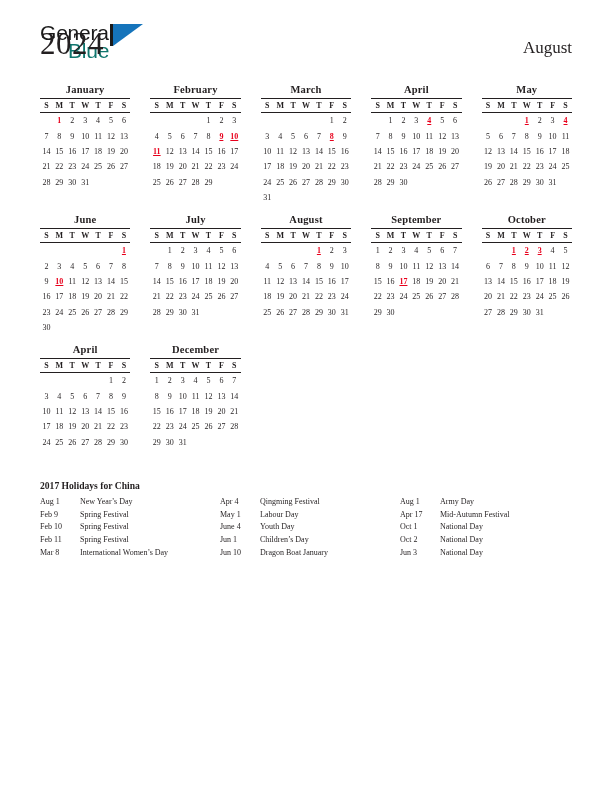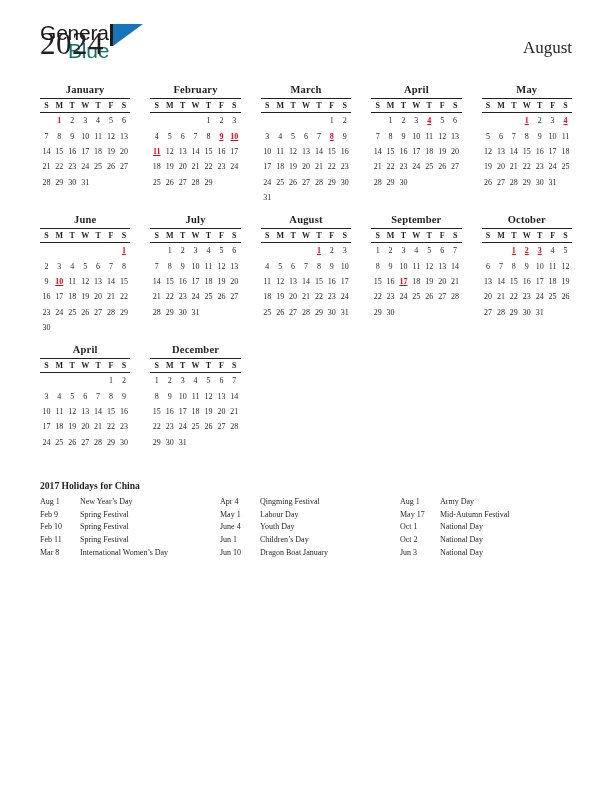--- a/index.html
+++ b/index.html
@@ -1035,21 +1035,21 @@
             <span class="hol-date">Jun 10</span>
             <span class="hol-name">Dragon Boat January</span>
           </div>
         </div>
         <div>
           <div class="hol-row">
             <span class="hol-date">Aug 1</span>
             <span class="hol-name">Army Day</span>
           </div>
           <div class="hol-row">
-            <span class="hol-date">May 17</span>
+            <span class="hol-date">Apr 17</span>
             <span class="hol-name">Mid-Autumn Festival</span>
           </div>
           <div class="hol-row">
             <span class="hol-date">Oct 1</span>
             <span class="hol-name">National Day</span>
           </div>
           <div class="hol-row">
             <span class="hol-date">Oct 2</span>
             <span class="hol-name">National Day</span>
           </div>

